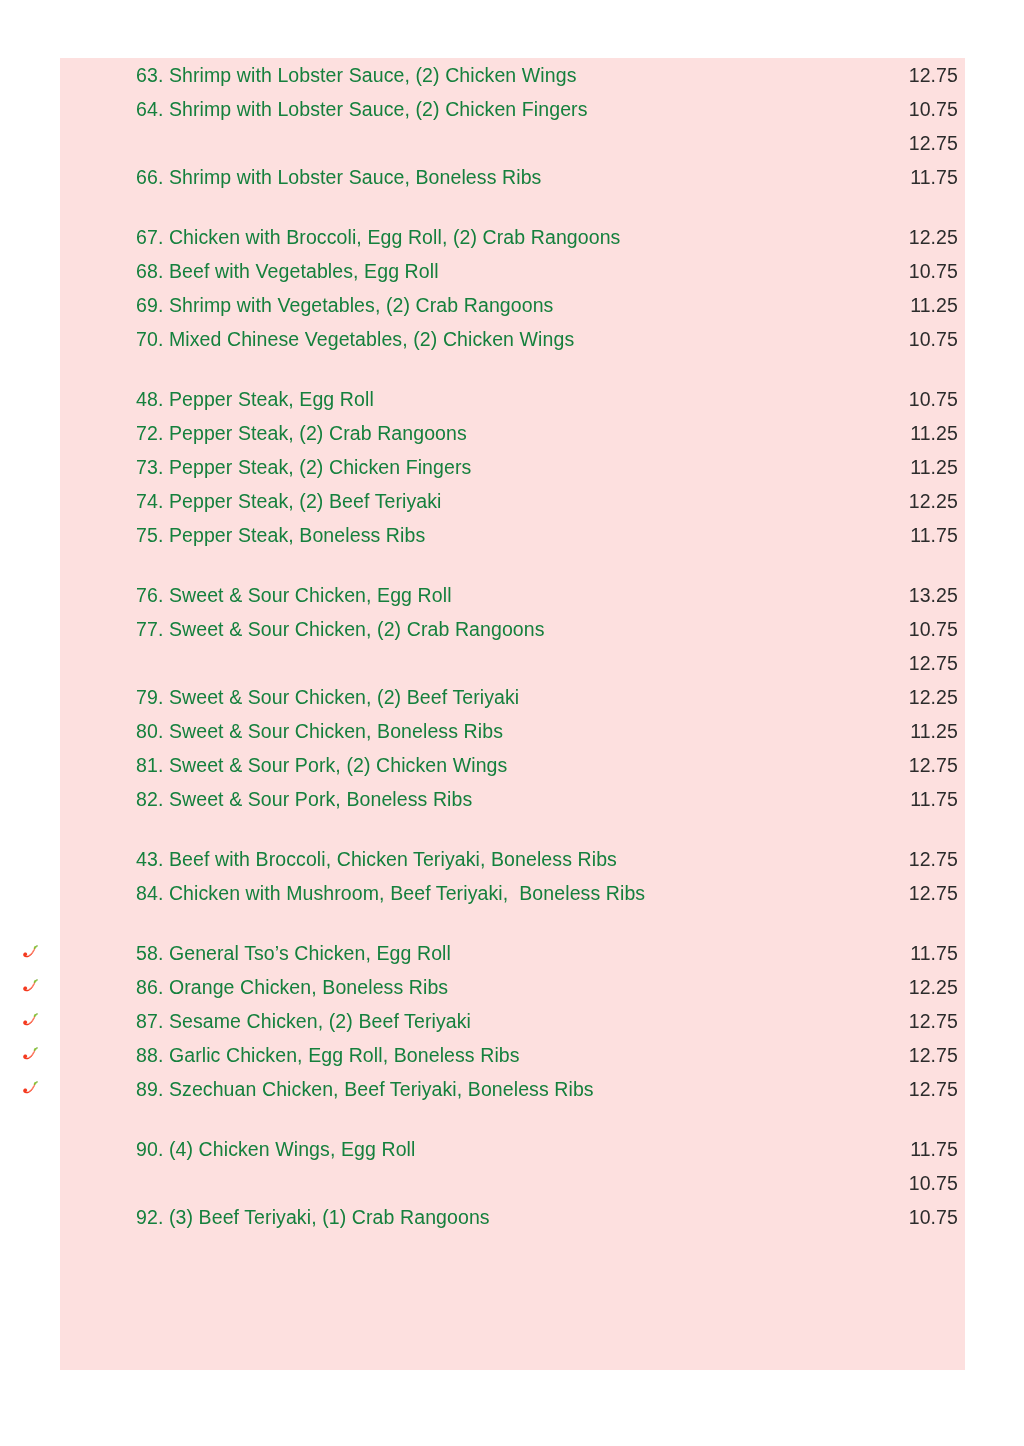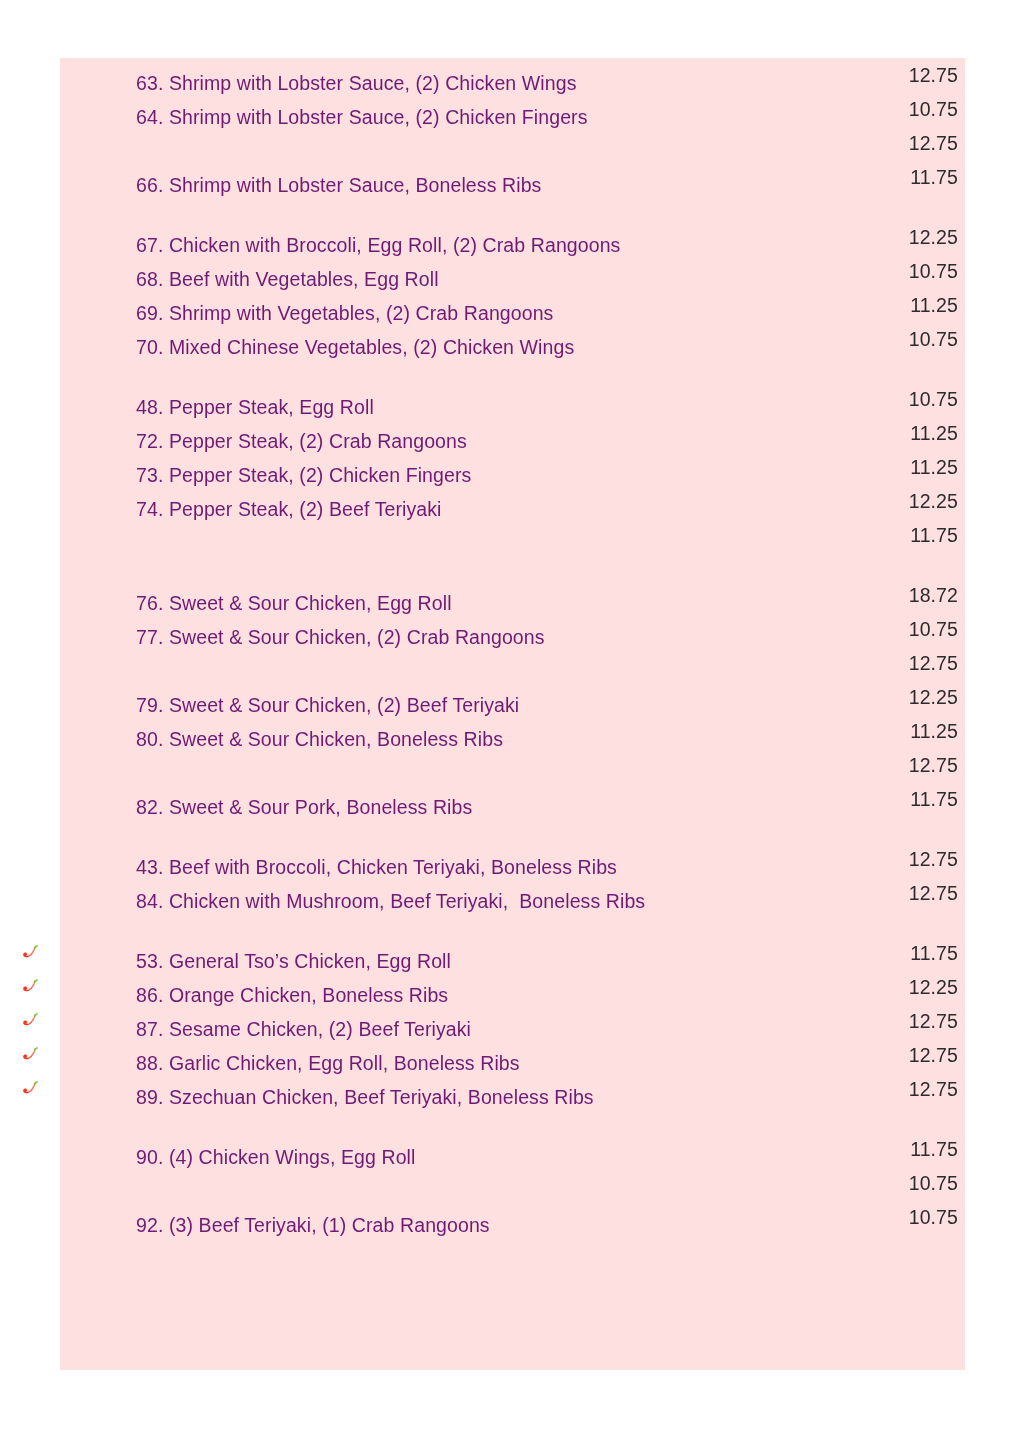--- a/index.html
+++ b/index.html
@@ -59,25 +59,25 @@
     font-size: 19px;
   }
   .spice-icon {
     display: inline-block;
     vertical-align: middle;
     line-height: 0;
   }
   .item-name {
     position: absolute;
     left: 76px;
-    top: 8px;
+    top: 0;
     height: 34px;
     line-height: 34px;
     font-size: 19.5px;
-    color: #701a75;
+    color: #15803d;
     letter-spacing: 0.1px;
     white-space: pre;
   }
   .item-price {
     position: absolute;
     right: 7px;
     top: 0;
     height: 34px;
     line-height: 34px;
     font-size: 19.5px;
@@ -151,28 +151,29 @@
           <span class="item-name">73. Pepper Steak, (2) Chicken Fingers</span>
           <span class="item-price">11.25</span>
         </div>
         <div class="menu-row">
           <span class="spice-slot"></span>
           <span class="item-name">74. Pepper Steak, (2) Beef Teriyaki</span>
           <span class="item-price">12.25</span>
         </div>
         <div class="menu-row">
           <span class="spice-slot"></span>
+          <span class="item-name">75. Pepper Steak, Boneless Ribs</span>
           <span class="item-price">11.75</span>
         </div>
       </div>
       <div class="menu-group">
         <div class="menu-row">
           <span class="spice-slot"></span>
           <span class="item-name">76. Sweet &amp; Sour Chicken, Egg Roll</span>
-          <span class="item-price">18.72</span>
+          <span class="item-price">13.25</span>
         </div>
         <div class="menu-row">
           <span class="spice-slot"></span>
           <span class="item-name">77. Sweet &amp; Sour Chicken, (2) Crab Rangoons</span>
           <span class="item-price">10.75</span>
         </div>
         <div class="menu-row">
           <span class="spice-slot"></span>
           <span class="item-price">12.75</span>
         </div>
@@ -181,20 +182,21 @@
           <span class="item-name">79. Sweet &amp; Sour Chicken, (2) Beef Teriyaki</span>
           <span class="item-price">12.25</span>
         </div>
         <div class="menu-row">
           <span class="spice-slot"></span>
           <span class="item-name">80. Sweet &amp; Sour Chicken, Boneless Ribs</span>
           <span class="item-price">11.25</span>
         </div>
         <div class="menu-row">
           <span class="spice-slot"></span>
+          <span class="item-name">81. Sweet &amp; Sour Pork, (2) Chicken Wings</span>
           <span class="item-price">12.75</span>
         </div>
         <div class="menu-row">
           <span class="spice-slot"></span>
           <span class="item-name">82. Sweet &amp; Sour Pork, Boneless Ribs</span>
           <span class="item-price">11.75</span>
         </div>
       </div>
       <div class="menu-group">
         <div class="menu-row">
@@ -209,21 +211,21 @@
         </div>
       </div>
       <div class="menu-group">
         <div class="menu-row">
           <span class="spice-slot"><span class="spice-icon"><svg width="20" height="20" viewBox="0 0 36 36">
                 <path d="M22.5 4.2c-1.1 1.3-1.6 3.1-1.4 4.8l2.6.6c.5-1.8 1.6-3.2 3.1-4.2l-1.2-2.1c-1.2.2-2.3.5-3.1.9z" fill="#8cc63e"></path>
                 <path d="M26.2 2.1c-.6.9-.6 2.1 0 3.1l1.9-.6c.2-1 0-2-.6-2.8l-1.3.3z" fill="#6fa82c"></path>
                 <path d="M23.6 8.6c-1.6 5.6-5.2 10.8-10.4 13.7-3.6 2-7.9 2.3-10.1-.3-1.9-2.3-.9-5.6 1.6-6.6 2.2-.9 4.3.4 4.6 2.4.2 1.5-.7 2.6-1.8 2.7 1.9 1 4.5.5 6.8-.9 4.4-2.6 7.3-7.2 8.5-11.9l.8.9z" fill="#f4391f"></path>
                 <path d="M21.8 10.5c-1.5 4.3-4.4 8.3-8.2 10.5l-1.1-1.3c3.6-2.2 6.3-5.9 7.7-9.9l1.6.7z" fill="#ff6a4d"></path>
               </svg></span></span>
-          <span class="item-name">53. General Tso’s Chicken, Egg Roll</span>
+          <span class="item-name">58. General Tso’s Chicken, Egg Roll</span>
           <span class="item-price">11.75</span>
         </div>
         <div class="menu-row">
           <span class="spice-slot"><span class="spice-icon"><svg width="20" height="20" viewBox="0 0 36 36">
                 <path d="M22.5 4.2c-1.1 1.3-1.6 3.1-1.4 4.8l2.6.6c.5-1.8 1.6-3.2 3.1-4.2l-1.2-2.1c-1.2.2-2.3.5-3.1.9z" fill="#8cc63e"></path>
                 <path d="M26.2 2.1c-.6.9-.6 2.1 0 3.1l1.9-.6c.2-1 0-2-.6-2.8l-1.3.3z" fill="#6fa82c"></path>
                 <path d="M23.6 8.6c-1.6 5.6-5.2 10.8-10.4 13.7-3.6 2-7.9 2.3-10.1-.3-1.9-2.3-.9-5.6 1.6-6.6 2.2-.9 4.3.4 4.6 2.4.2 1.5-.7 2.6-1.8 2.7 1.9 1 4.5.5 6.8-.9 4.4-2.6 7.3-7.2 8.5-11.9l.8.9z" fill="#f4391f"></path>
                 <path d="M21.8 10.5c-1.5 4.3-4.4 8.3-8.2 10.5l-1.1-1.3c3.6-2.2 6.3-5.9 7.7-9.9l1.6.7z" fill="#ff6a4d"></path>
               </svg></span></span>
           <span class="item-name">86. Orange Chicken, Boneless Ribs</span>

